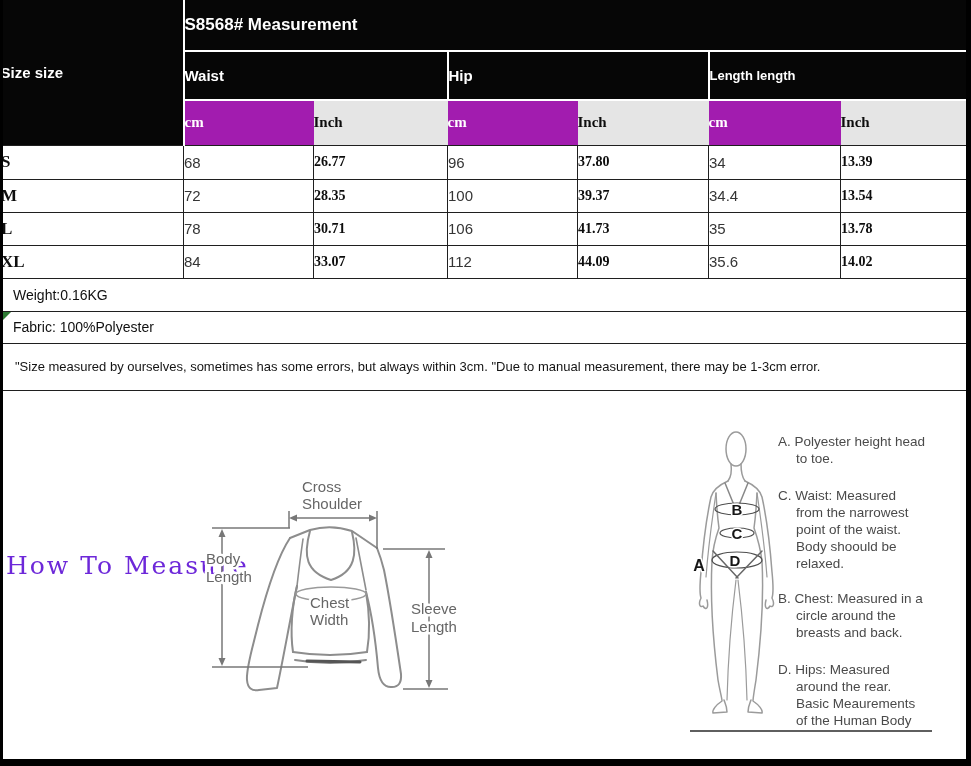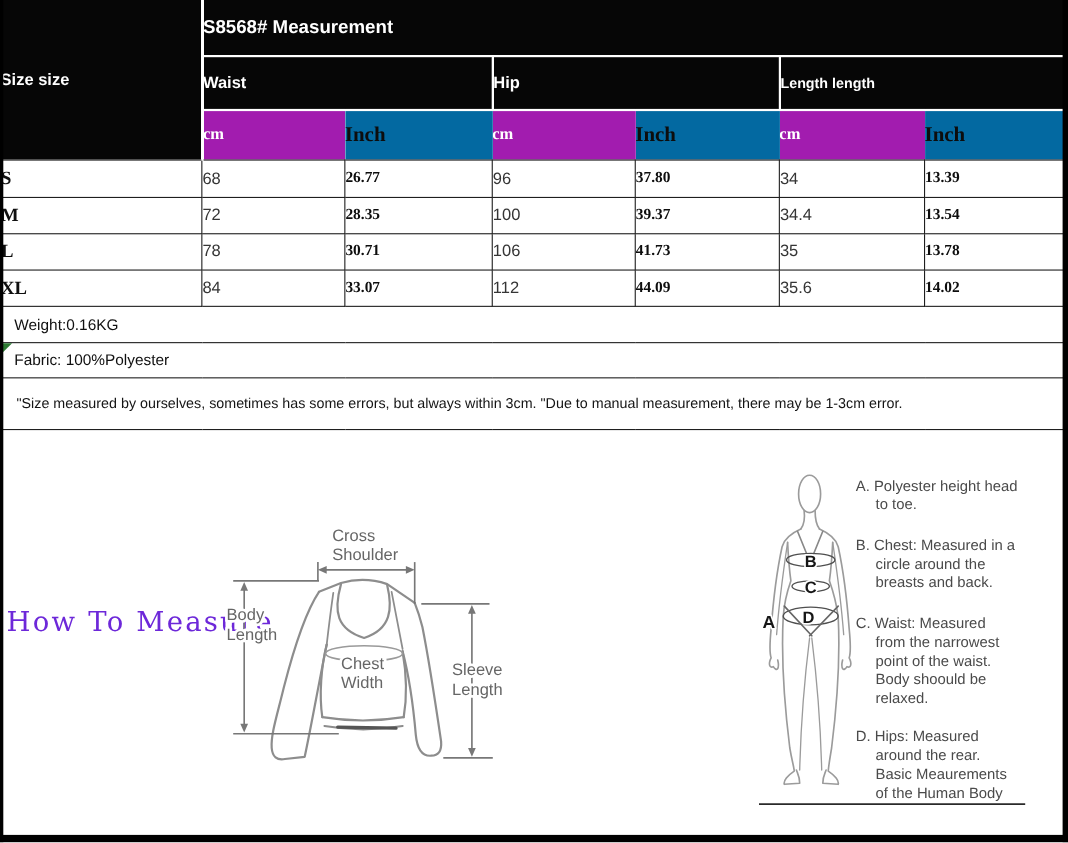--- a/index.html
+++ b/index.html
@@ -14,22 +14,22 @@
   table.size-table td { vertical-align:middle; padding:0; overflow:hidden; }
 
   td.hdr { background:#060606; color:#ffffff; }
   td.title-cell { font-size:17px; font-weight:700; }
   td.group-cell { font-size:15px; font-weight:600; border-top:2px solid #ffffff; }
   td.group-small { font-size:13px; }
   td.size-cell  { font-size:15px; font-weight:600; border-right:2px solid #ffffff; }
   td.sep-left { border-left:2px solid #ffffff; }
   td.unit-cm  { background:#a21caf; color:#ffffff; border-top:2px solid #ffffff;
                 font-family:"Liberation Serif", serif; font-weight:700; font-size:15px; }
-  td.unit-in  { background:#0369a1; color:#0d0d0d; border-top:2px solid #ffffff;
-                font-family:"Liberation Serif", serif; font-weight:700; font-size:19px; }
+  td.unit-in  { background:#e5e5e5; color:#0d0d0d; border-top:2px solid #ffffff;
+                font-family:"Liberation Serif", serif; font-weight:700; font-size:15px; }
 
   tr.data td { border:1px solid #1f1f1f; background:#ffffff; }
   td.size-letter { font-family:"Liberation Serif", serif; font-weight:700; font-size:17px; color:#0f0f0f; }
   td.v-cm { font-size:15px; color:#353535; }
   td.v-in { background:#fcfc00; font-family:"Liberation Serif", serif; font-weight:700;
             font-size:14px; color:#0d0d0d; }
 
   tr.note-row td { border:1px solid #1f1f1f; background:#ffffff; font-size:14px; color:#101010;padding-left:12px; }
   tr.disc-row td { font-size:13px; line-height:19px; padding:3px 14px; color:#141414; }
 
@@ -243,33 +243,33 @@
     <text class="marker-letter" x="735" y="566">D</text>
 
     <line x1="690" y1="731" x2="932" y2="731" stroke="#2a2a2a" stroke-width="1.5"></line>
   </svg>
 
   <div class="annotations">
     <div class="ann">
       <div>A. Polyester height head</div>
       <div class="cont">to toe.</div>
     </div>
-    <div class="ann">
-      <div>B. Chest: Measured in a</div>
-      <div class="cont">circle around the</div>
-      <div class="cont">breasts and back.</div>
-    </div>
     <div class="ann tight">
       <div>C. Waist: Measured</div>
       <div class="cont">from the narrowest</div>
       <div class="cont">point of the waist.</div>
       <div class="cont">Body shoould be</div>
       <div class="cont">relaxed.</div>
     </div>
     <div class="ann">
+      <div>B. Chest: Measured in a</div>
+      <div class="cont">circle around the</div>
+      <div class="cont">breasts and back.</div>
+    </div>
+    <div class="ann">
       <div>D. Hips: Measured</div>
       <div class="cont">around the rear.</div>
       <div class="cont">Basic Meaurements</div>
       <div class="cont">of the Human Body</div>
     </div>
   </div>
 
   <div class="edge-left"></div>
   <div class="edge-right"></div>
   <div class="edge-bottom"></div>

